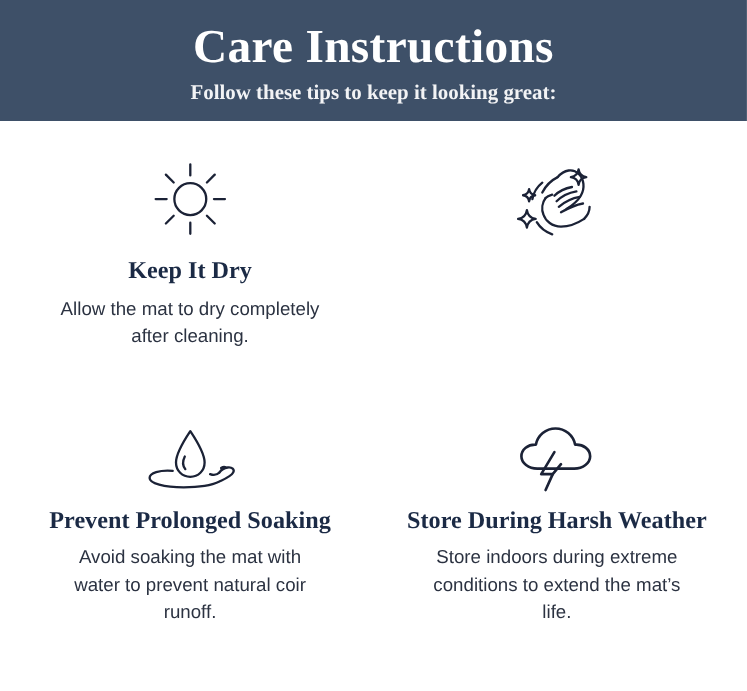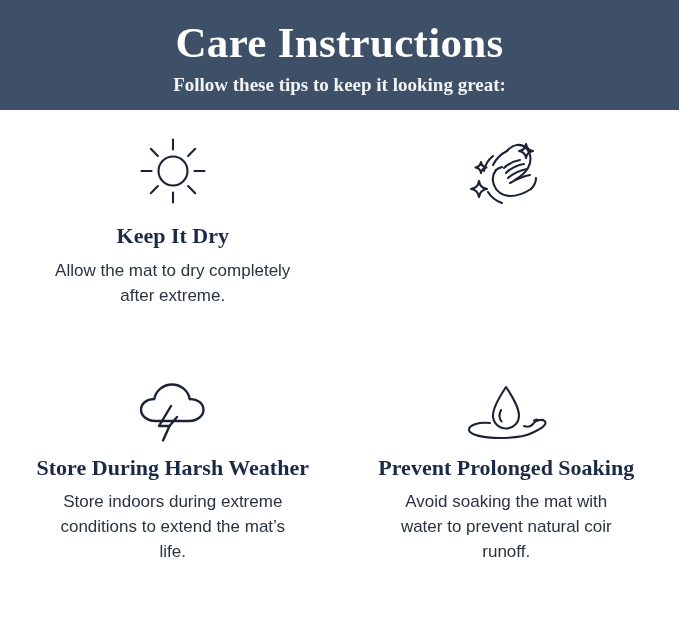--- a/index.html
+++ b/index.html
@@ -55,21 +55,21 @@
     text-align: right;
   }
 
   
   .grid {
     flex: 1 1 auto;
     display: grid;
     grid-template-columns: 1fr 1fr;
     grid-template-rows: 1fr 1fr;
     box-sizing: border-box;
-    padding: 22px 6px 4px 6px;
+    padding: 32px 6px 4px 6px;
   }
   .card {
     display: flex;
     flex-direction: column;
     align-items: center;
     box-sizing: border-box;
     padding: 0 18px;
     text-align: center;
   }
   .card-icon {
@@ -124,21 +124,21 @@
           <line x1="35" y1="56.5" x2="35" y2="66.5"></line>
           <line x1="3.5" y1="35" x2="13.5" y2="35"></line>
           <line x1="56.5" y1="35" x2="66.5" y2="35"></line>
           <line x1="12.8" y1="12.8" x2="19.9" y2="19.9"></line>
           <line x1="50.1" y1="50.1" x2="57.2" y2="57.2"></line>
           <line x1="57.2" y1="12.8" x2="50.1" y2="19.9"></line>
           <line x1="19.9" y1="50.1" x2="12.8" y2="57.2"></line>
         </svg>
       </div>
       <h2 class="card-title">Keep It Dry</h2>
-      <p class="card-body">Allow the mat to dry completely after extreme.</p>
+      <p class="card-body">Allow the mat to dry completely after cleaning.</p>
     </div>
 
     <div class="card row1">
       <div class="card-icon">
         <svg width="86" height="74" viewBox="0 0 86 74" fill="none" stroke="#1b2236" stroke-width="2.1" stroke-linecap="round" stroke-linejoin="round">
 
           <path d="M44 17 C50 10 58 9 63 14 C68 19 69 27 65 34 C62 39 57 43 52 46"></path>
 
           <path d="M44 17 C38 20 33 25 30 31"></path>
 
@@ -160,50 +160,50 @@
           <path d="M16 47 C16.7 51.8 19.2 54.3 24 55 C19.2 55.7 16.7 58.2 16 63 C15.3 58.2 12.8 55.7 8 55 C12.8 54.3 15.3 51.8 16 47 Z"></path>
 
           <path d="M30 22 C25 26 22 31 21 37"></path>
           <path d="M25 58 C28 63 33 67 39 69"></path>
         </svg>
       </div>
     </div>
 
     <div class="card row2">
       <div class="card-icon">
+        <svg width="92" height="64" viewBox="0 0 92 64" fill="none" stroke="#1b2236" stroke-width="2.1" stroke-linecap="round" stroke-linejoin="round">
+
+          <path d="M30 44 C18 43 9 46 9 50.5 C9 55.5 22 59 40 59 C54 59 66 57 72 54
+                   C77.5 51.3 83 49 85 45.5 C86.5 42.8 84 40.5 80 41
+                   C76.6 41.4 74 43.3 72.5 45.5"></path>
+
+          <path d="M72.5 45.5 C70.5 47.5 67 48.2 64 47"></path>
+
+          <path d="M74 41.5 C75.5 40.5 77 40.2 78 40.8"></path>
+
+          <path d="M46 8 C40 17 33 28 33 36.5 C33 44 38.8 49.5 46 49.5
+                   C53.2 49.5 59 44 59 36.5 C59 28 52 17 46 8 Z"></path>
+
+          <path d="M41 31 C39 35 39 39.5 41.5 42.5"></path>
+        </svg>
+      </div>
+      <h2 class="card-title">Prevent Prolonged Soaking</h2>
+      <p class="card-body">Avoid soaking the mat with water to prevent natural coir runoff.</p>
+    </div>
+
+    <div class="card row2">
+      <div class="card-icon">
         <svg width="80" height="64" viewBox="0 0 80 64" fill="none" stroke="#1b2236" stroke-width="2.4" stroke-linecap="round" stroke-linejoin="round">
 
           <path d="M22.5 42 C14.5 42 8 37 8 30.8 C8 24.6 14 19.8 21.2 20.2
                    C22.8 11.8 30.2 5.5 39 5.5 C47.8 5.5 55.2 11.8 56.8 20.2
                    C64.2 19.6 70.5 24.5 70.5 30.8 C70.5 37 64 42 56 42 Z"></path>
 
           <path d="M38 27 L26 47 L36.5 47 L30 61.5"></path>
           <path d="M36.5 47 L44 38"></path>
         </svg>
       </div>
       <h2 class="card-title">Store During Harsh Weather</h2>
       <p class="card-body">Store indoors during extreme conditions to extend the mat’s life.</p>
     </div>
 
-    <div class="card row2">
-      <div class="card-icon">
-        <svg width="92" height="64" viewBox="0 0 92 64" fill="none" stroke="#1b2236" stroke-width="2.1" stroke-linecap="round" stroke-linejoin="round">
-
-          <path d="M30 44 C18 43 9 46 9 50.5 C9 55.5 22 59 40 59 C54 59 66 57 72 54
-                   C77.5 51.3 83 49 85 45.5 C86.5 42.8 84 40.5 80 41
-                   C76.6 41.4 74 43.3 72.5 45.5"></path>
-
-          <path d="M72.5 45.5 C70.5 47.5 67 48.2 64 47"></path>
-
-          <path d="M74 41.5 C75.5 40.5 77 40.2 78 40.8"></path>
-
-          <path d="M46 8 C40 17 33 28 33 36.5 C33 44 38.8 49.5 46 49.5
-                   C53.2 49.5 59 44 59 36.5 C59 28 52 17 46 8 Z"></path>
-
-          <path d="M41 31 C39 35 39 39.5 41.5 42.5"></path>
-        </svg>
-      </div>
-      <h2 class="card-title">Prevent Prolonged Soaking</h2>
-      <p class="card-body">Avoid soaking the mat with water to prevent natural coir runoff.</p>
-    </div>
-
   </div>
 </div>
 
 </body></html>

